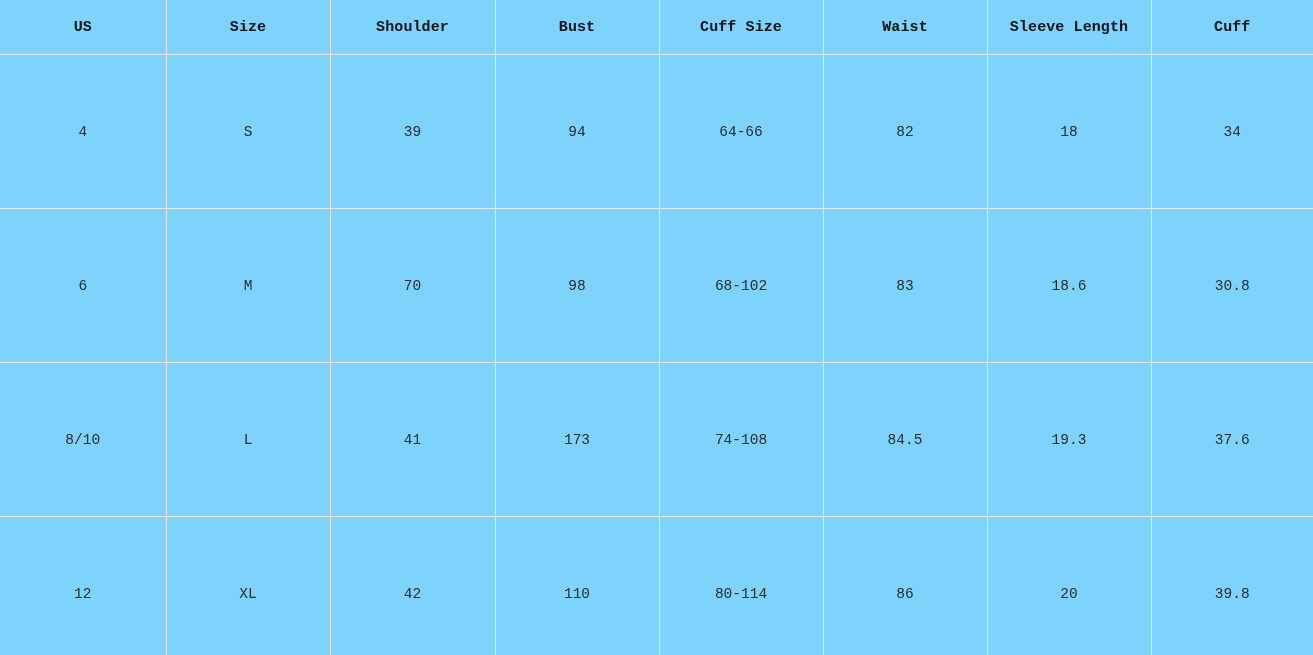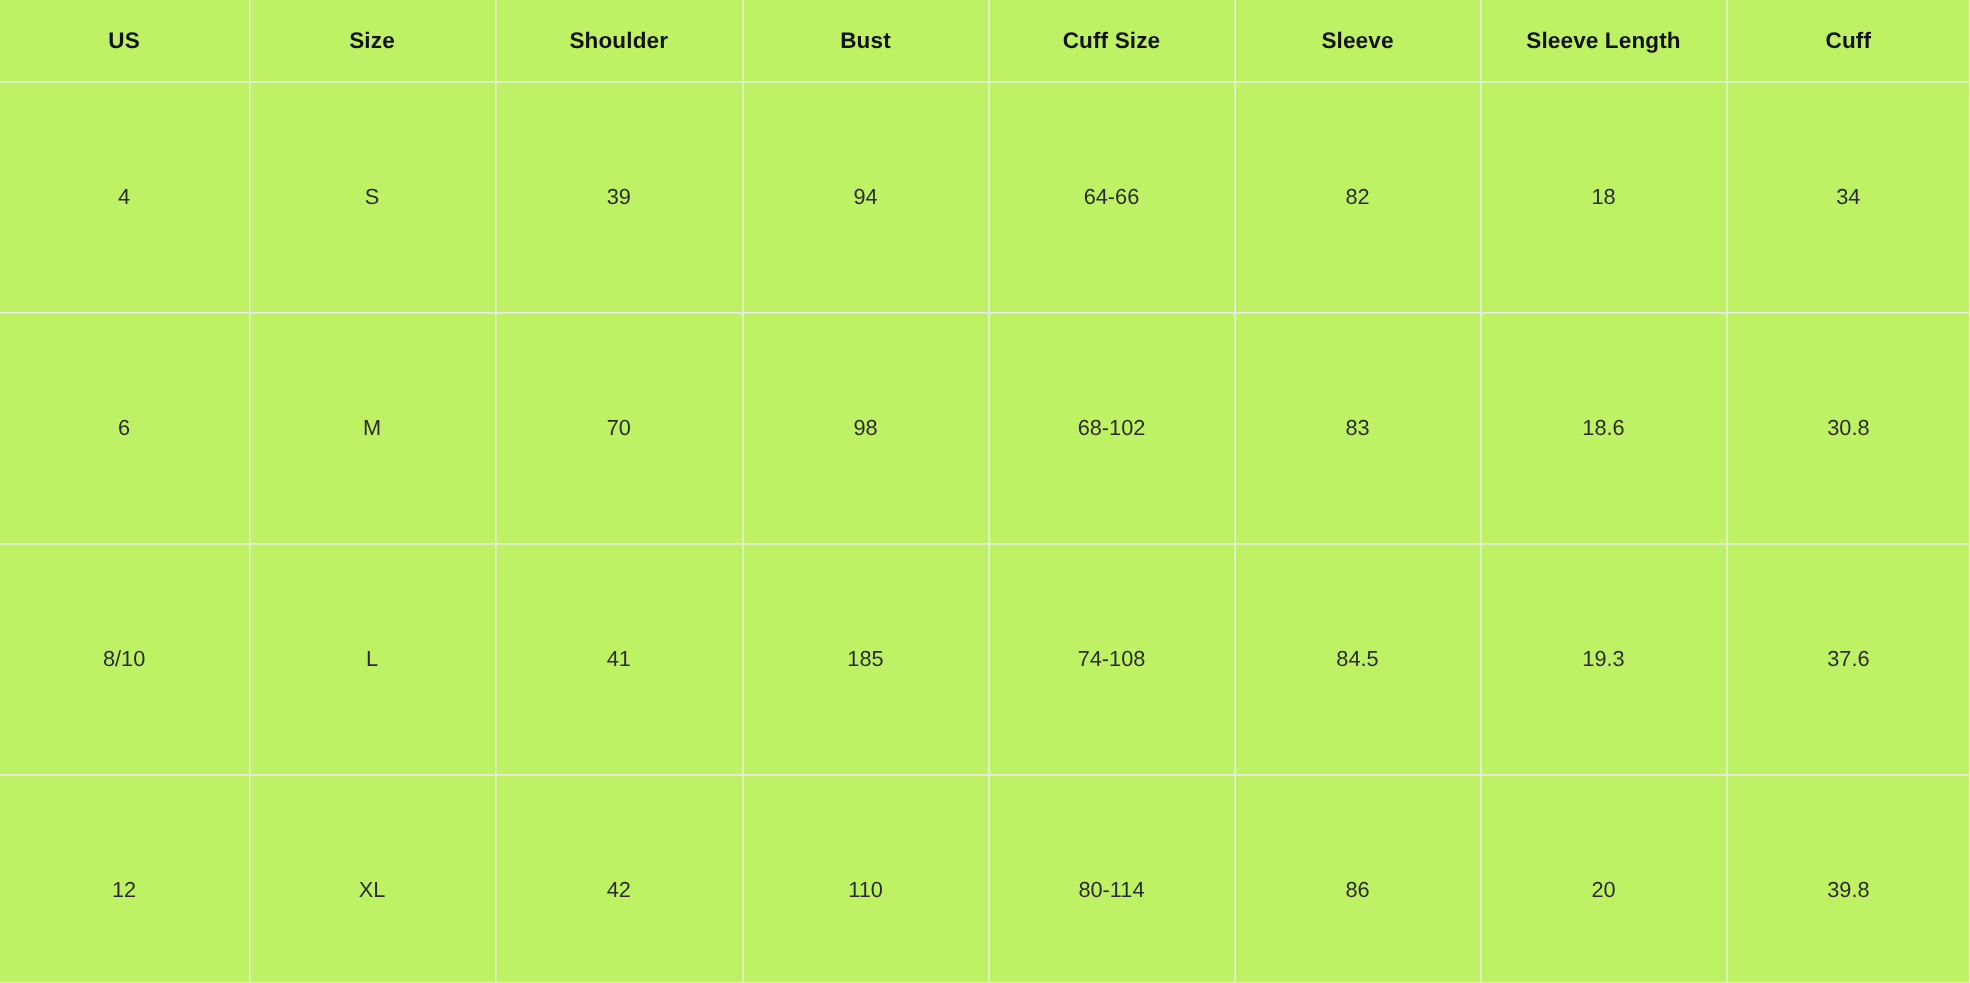--- a/index.html
+++ b/index.html
@@ -27,21 +27,22 @@
   .size-table col.c5 { width: 164px; }
   .size-table col.c6 { width: 164px; }
   .size-table col.c7 { width: 162px; }
 
   .size-table th,
   .size-table td {
     border-right: 1px solid #e9e9ea;
     border-bottom: 1px solid #e9e9ea;
     text-align: center;
     vertical-align: middle;
-    background: #bef264;
+    background: #7dd3fc;
+    font-family: Liberation Mono, monospace;
   }
   .size-table th:last-child,
   .size-table td:last-child {
     border-right: none;
     margin-top: 24px;
   }
   .size-table thead th {
     height: 52px;
     font-size: 15px;
     font-weight: bold;
@@ -69,21 +70,21 @@
       <col class="c6">
       <col class="c7">
   </colgroup>
   <thead>
     <tr>
       <th>US</th>
       <th>Size</th>
       <th>Shoulder</th>
       <th>Bust</th>
       <th>Cuff Size</th>
-      <th>Sleeve</th>
+      <th>Waist</th>
       <th>Sleeve Length</th>
       <th>Cuff</th>
     </tr>
   </thead>
   <tbody>
     <tr>
       <td>4</td>
       <td>S</td>
       <td>39</td>
       <td>94</td>
@@ -99,21 +100,21 @@
       <td>98</td>
       <td>68-102</td>
       <td>83</td>
       <td>18.6</td>
       <td>30.8</td>
     </tr>
     <tr>
       <td>8/10</td>
       <td>L</td>
       <td>41</td>
-      <td>185</td>
+      <td>173</td>
       <td>74-108</td>
       <td>84.5</td>
       <td>19.3</td>
       <td>37.6</td>
     </tr>
     <tr>
       <td>12</td>
       <td>XL</td>
       <td>42</td>
       <td>110</td>

